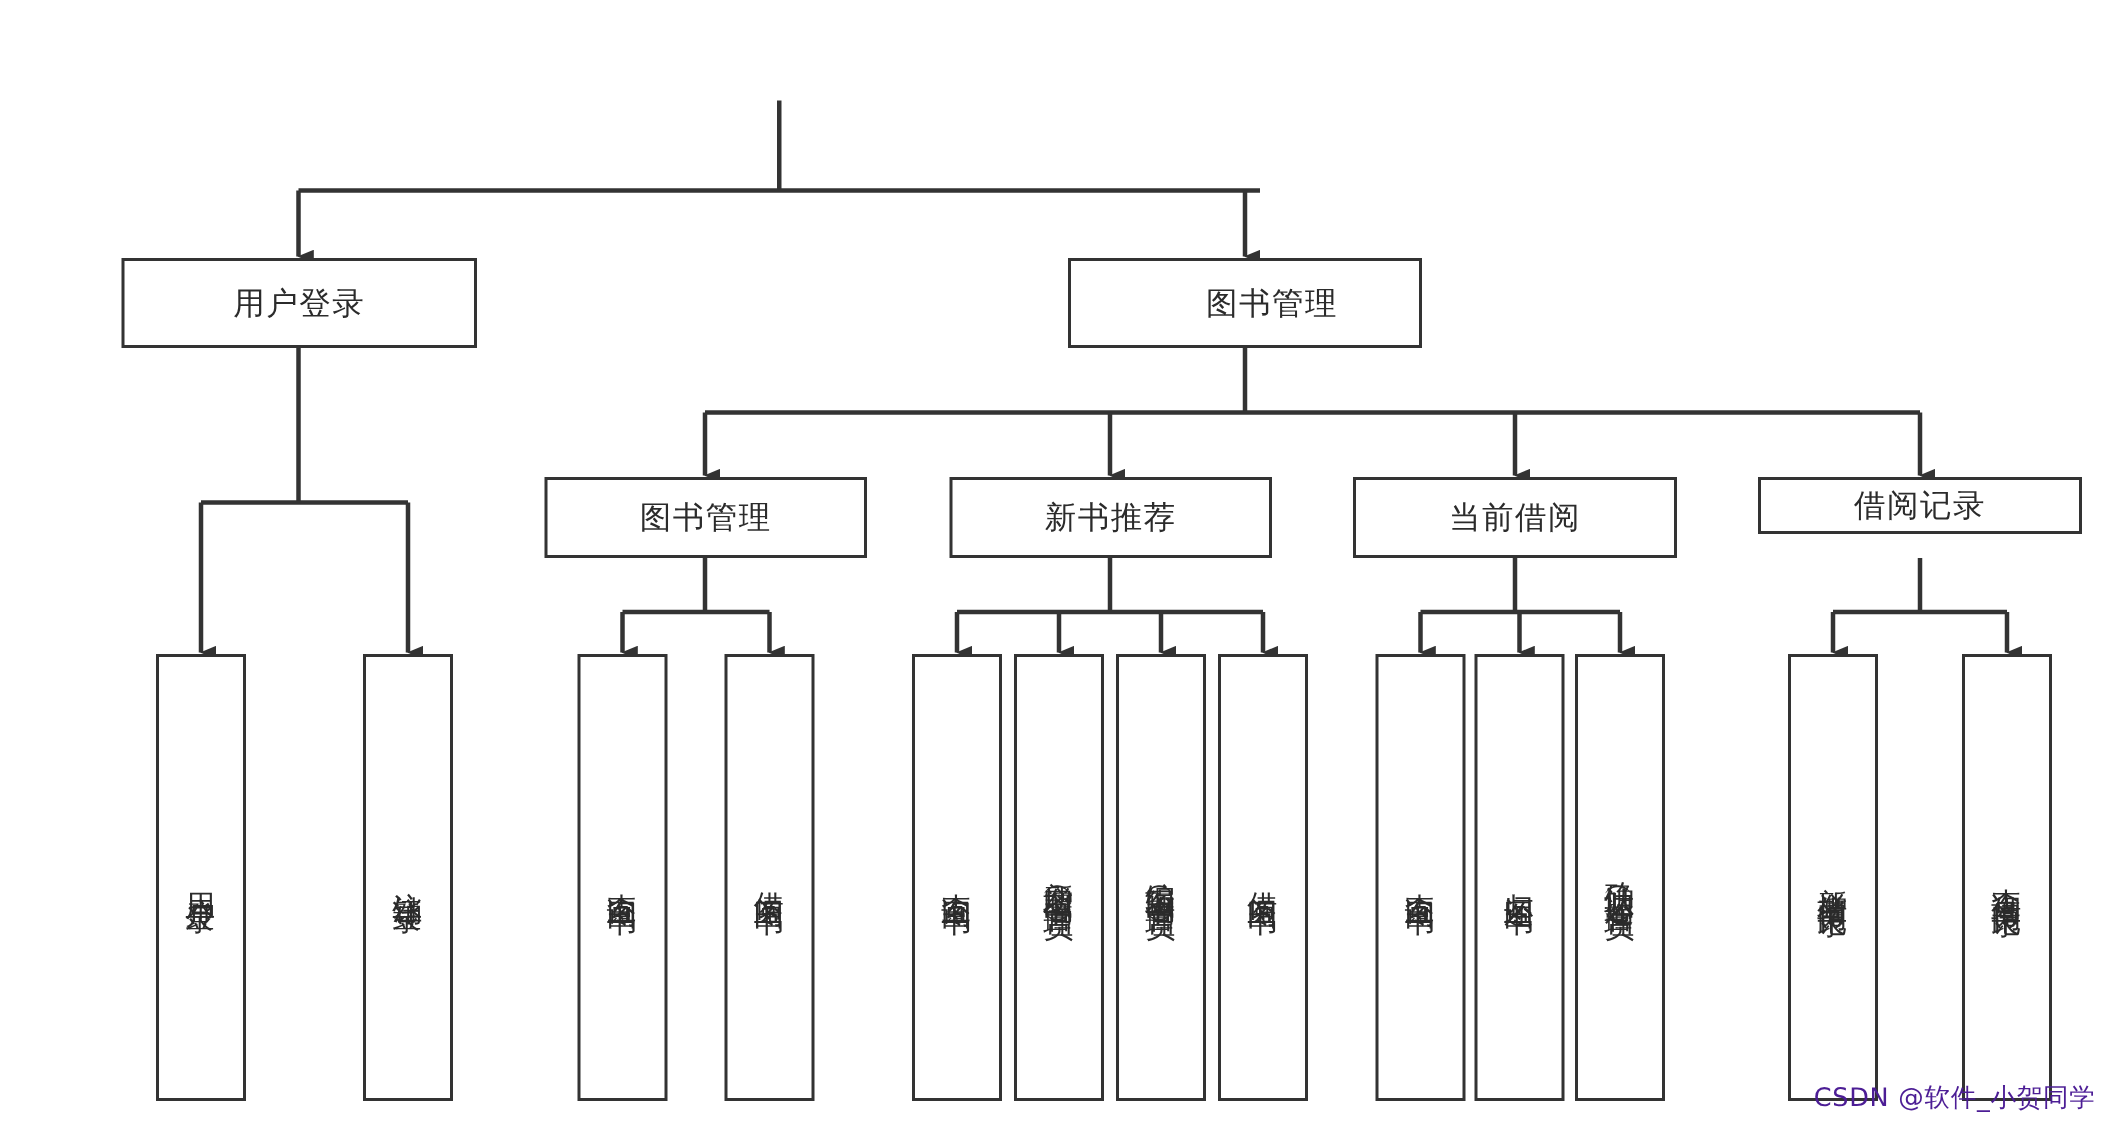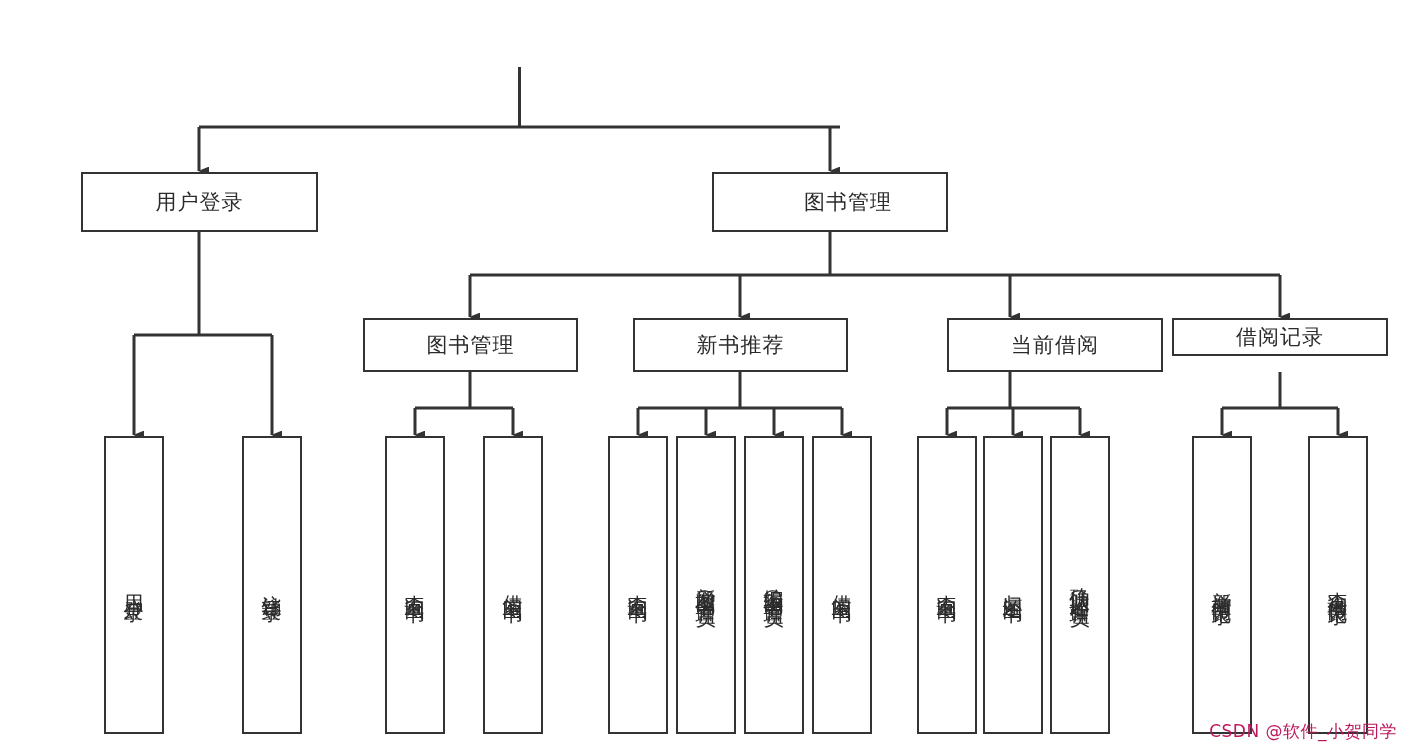--- a/index.html
+++ b/index.html
@@ -65,21 +65,21 @@
     font-size: 20px;
     letter-spacing: 3px;
     line-height: 1;
     white-space: nowrap;
   }
   .watermark {
     position: absolute;
     right: 8px;
     bottom: 4px;
     font-size: 17px;
-    color: #be185d;
+    color: #4c1d95;
     letter-spacing: 0.5px;
     white-space: nowrap;
     user-select: none;
   }
 </style>
 </head>
 <body>
 
 <div id="diagram-root">
 
@@ -143,21 +143,21 @@
   <div class="node horiz" style="left:712px; top:172px; width:236px; height:60px;padding-left:36px;">
     <span class="node-label">图书管理</span>
   </div>
 
   <div class="node horiz" style="left:363px; top:318px; width:215px; height:54px;">
     <span class="node-label">图书管理</span>
   </div>
   <div class="node horiz" style="left:633px; top:318px; width:215px; height:54px;">
     <span class="node-label">新书推荐</span>
   </div>
-  <div class="node horiz" style="left:902px; top:318px; width:216px; height:54px;margin-left:45px;">
+  <div class="node horiz" style="left:902px; top:318px; width:216px; height:54px;">
     <span class="node-label">当前借阅</span>
   </div>
   <div class="node horiz" style="left:1172px; top:318px; width:216px; height:38px;">
     <span class="node-label">借阅记录</span>
   </div>
 
   <div class="node vert" style="left:104px; top:436px; width:60px; height:298px;">
     <span class="node-label">用户登录</span>
   </div>
   <div class="node vert" style="left:242px; top:436px; width:60px; height:298px;">

